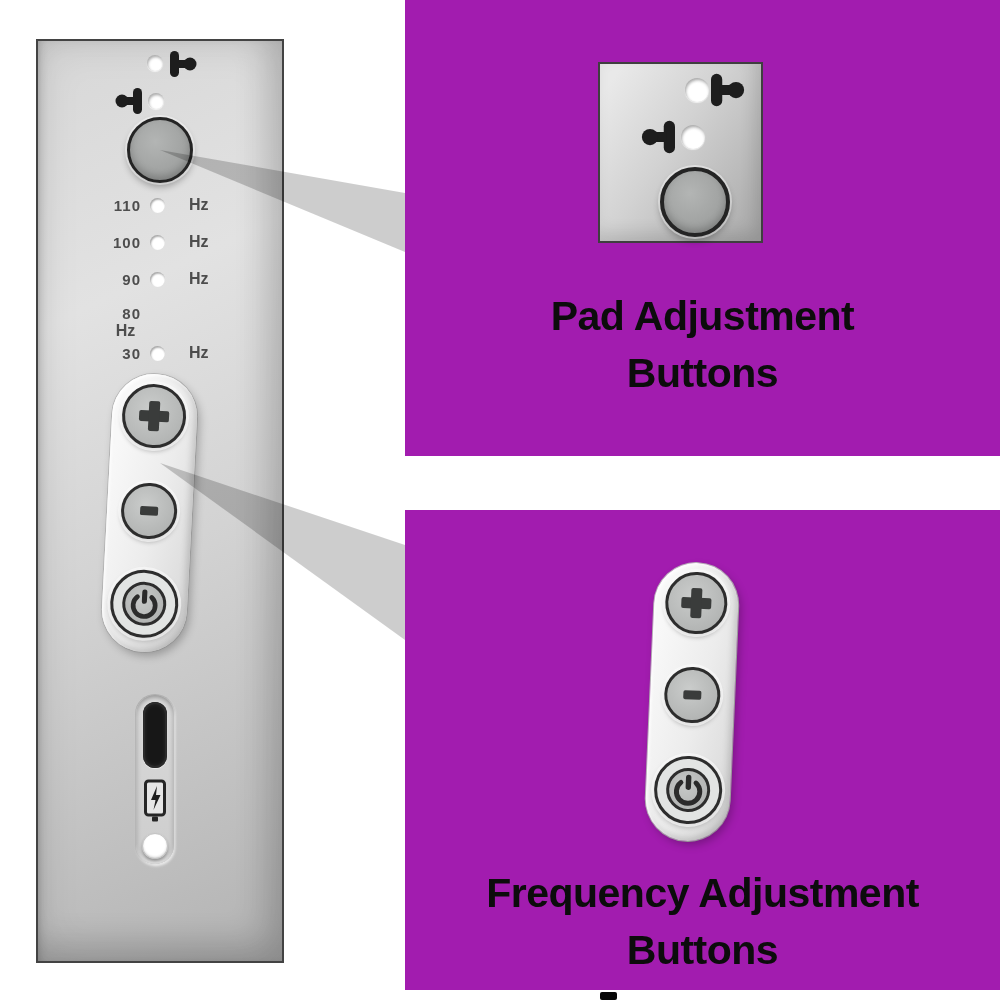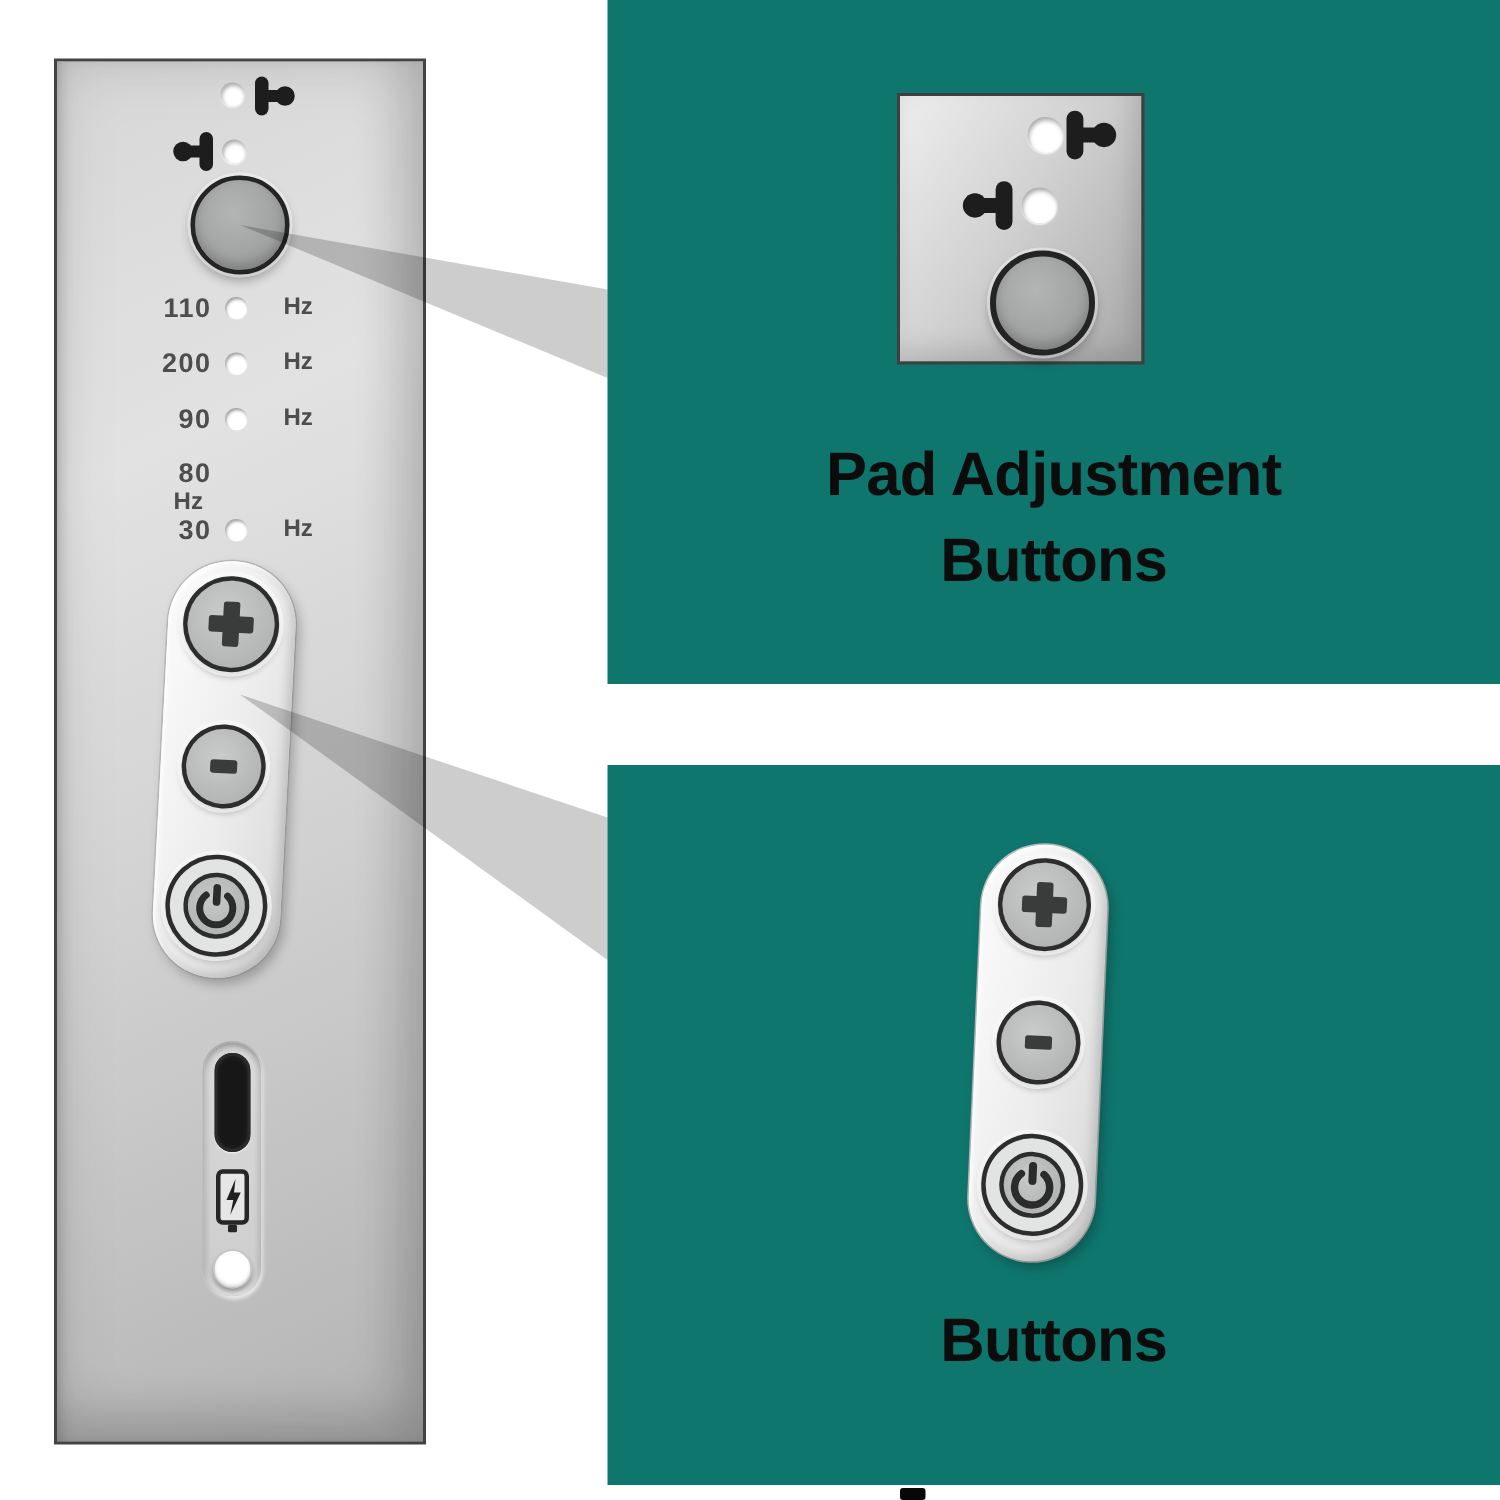--- a/index.html
+++ b/index.html
@@ -27,21 +27,21 @@
 
   .big-round-btn {
     position:absolute; border-radius:50%;
     border:3px solid #242424;
     background:radial-gradient(circle at 42% 36%,#b3b5b4 0%,#a2a4a3 55%,#919392 100%);
     box-shadow:0 0 0 2px rgba(255,255,255,0.45), 0 4px 7px rgba(0,0,0,0.30), inset 0 -4px 7px rgba(0,0,0,0.18);
   }
   .device .big-round-btn { left:89px; top:76px; width:66px; height:66px; }
 
   .freq-row { position:absolute; left:48px; height:22px; display:flex; align-items:center; }
-  .freq-num { width:55px; text-align:right; font-size:18px; font-weight:700; color:#4d4d4d; letter-spacing:1px; }
+  .freq-num { width:55px; text-align:right; font-size:15px; font-weight:700; color:#4d4d4d; letter-spacing:1px; }
   .freq-led { width:15px; height:15px; margin-left:9px; border-radius:50%;
     background:radial-gradient(circle at 50% 62%,#ffffff 50%,#f0f0f0 75%,#d8d8d8 100%);
     box-shadow:inset 1px 1.5px 2px rgba(0,0,0,0.32); }
   .freq-unit { margin-left:24px; font-size:16px; font-weight:700; color:#4d4d4d; }
 
   
   .pill {
     position:absolute; border-radius:42px;
     background:linear-gradient(103deg,#f8f8f8 15%,#ececec 55%,#d6d6d6 100%);
     box-shadow:inset 2px 2px 3px rgba(255,255,255,0.9), inset -3px -3px 7px rgba(0,0,0,0.16),
@@ -84,21 +84,21 @@
     box-shadow:inset 0 0 0 2px #2b2b2b, inset 0 0 6px rgba(255,255,255,0.14), 0 1px 1px rgba(255,255,255,0.6);
   }
   .battery-icon { position:absolute; left:6px; top:84px; }
   .charge-led {
     position:absolute; left:6px; top:138px; width:26px; height:26px; border-radius:50%;
     background:radial-gradient(circle at 50% 45%,#ffffff 55%,#f4f4f4 80%,#e2e2e2 100%);
     box-shadow:0 2px 3px rgba(0,0,0,0.28), inset 0 -1px 2px rgba(0,0,0,0.12); border:1px solid #c4c4c4;
   }
 
   
-  .panel { position:absolute; left:405px; width:595px; background:#0f766e; z-index:3; }
+  .panel { position:absolute; left:405px; width:595px; background:#a21caf; z-index:3; }
   .panel-top { top:0; height:456px; }
   .panel-bottom { top:510px; height:480px; }
 
   .inset {
     position:absolute; left:193px; top:62px; width:165px; height:181px;
     border:2px solid #3f3f3f;
     background:linear-gradient(125deg,#e9e9e9 8%,#d2d2d2 45%,#a9a9a9 98%);
     box-shadow:inset -6px -8px 16px rgba(0,0,0,0.12);
   }
   .inset .led1 { left:85px; top:14px; width:24px; height:24px; }
@@ -144,21 +144,21 @@
     <div class="led" style="left:110px;top:52px;width:16px;height:16px;"></div>
 
     <div class="big-round-btn"></div>
 
     <div class="freq-row" style="top:153px;">
       <span class="freq-num">110</span>
       <span class="freq-led"></span>
       <span class="freq-unit">Hz</span>
     </div>
     <div class="freq-row" style="top:190px;">
-      <span class="freq-num">200</span>
+      <span class="freq-num">100</span>
       <span class="freq-led"></span>
       <span class="freq-unit">Hz</span>
     </div>
     <div class="freq-row" style="top:227px;">
       <span class="freq-num">90</span>
       <span class="freq-led"></span>
       <span class="freq-unit">Hz</span>
     </div>
     <div class="freq-row" style="top:264px;flex-direction:column;">
       <span class="freq-num">80</span>
@@ -242,18 +242,19 @@
       <div class="power-outer btn-power">
         <div class="power-inner">
           <svg width="36" height="36" viewBox="0 0 40 40">
             <path d="M 11.6 12 A 13 13 0 1 0 28.4 12" stroke="#2b2b2b" stroke-width="5.5" fill="none" stroke-linecap="round"></path>
             <rect x="17" y="3" width="6" height="17" rx="3" fill="#2b2b2b"></rect>
           </svg>
         </div>
       </div>
     </div>
     <div class="caption">
+      <div>Frequency Adjustment</div>
       <div>Buttons</div>
     </div>
   </div>
 
   <div class="artifact"></div>
 </div>
 
 </body></html>

